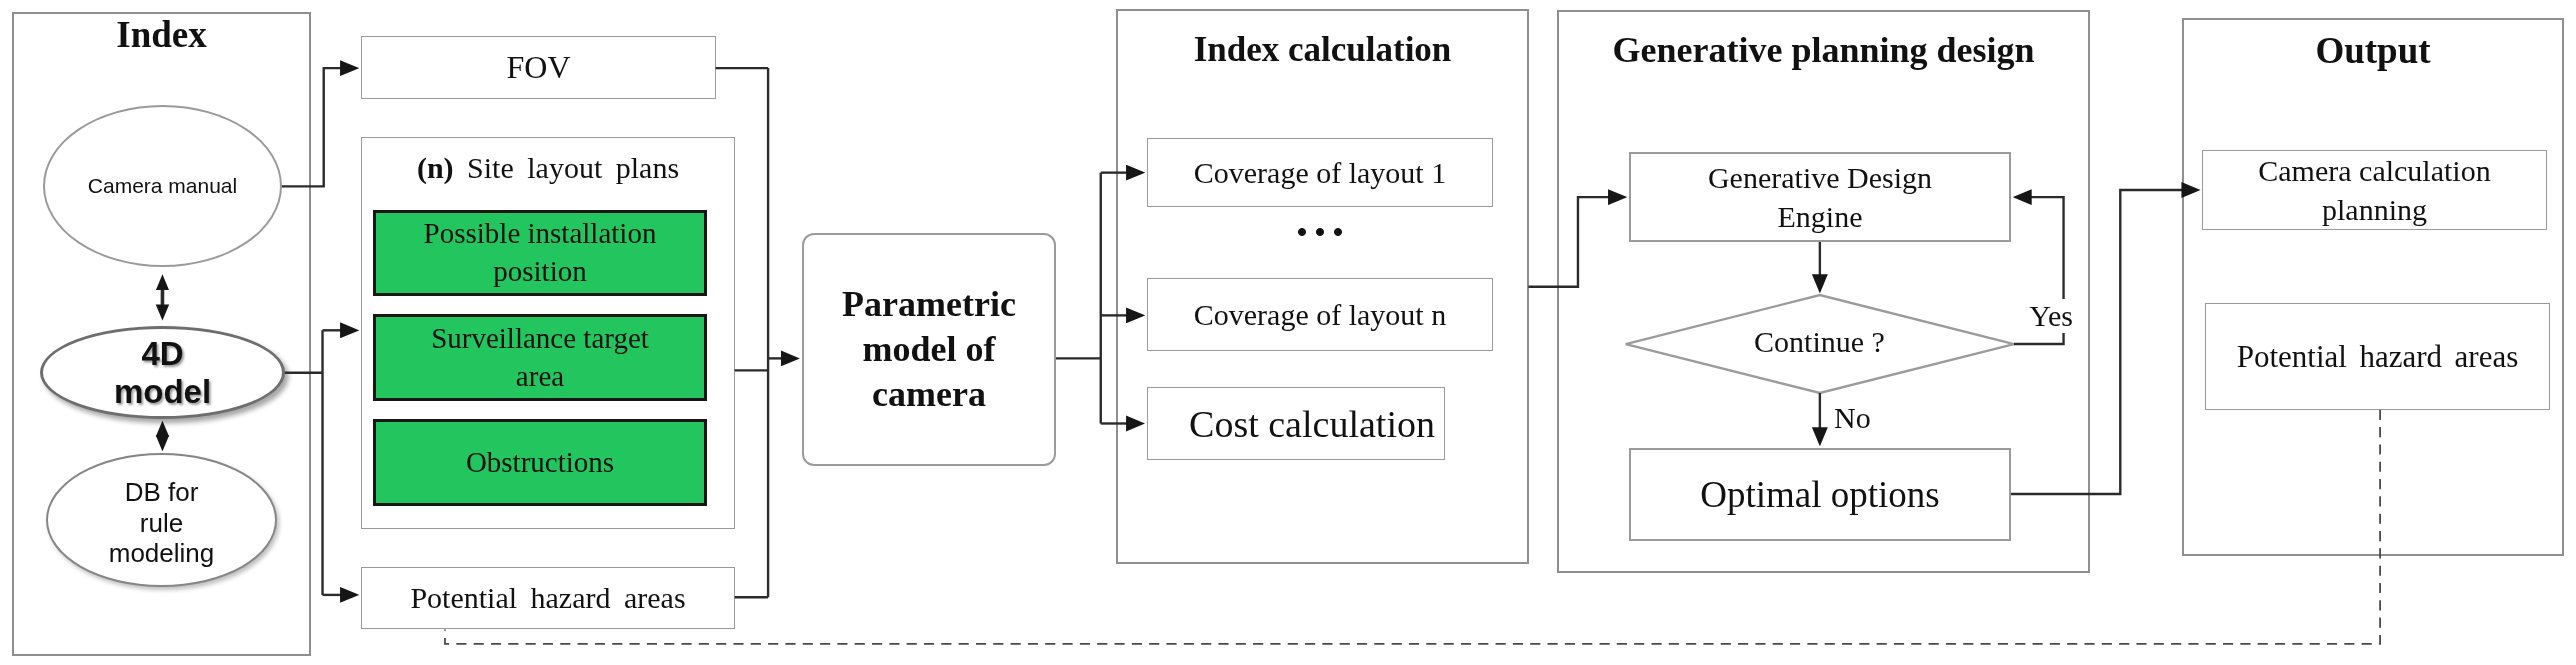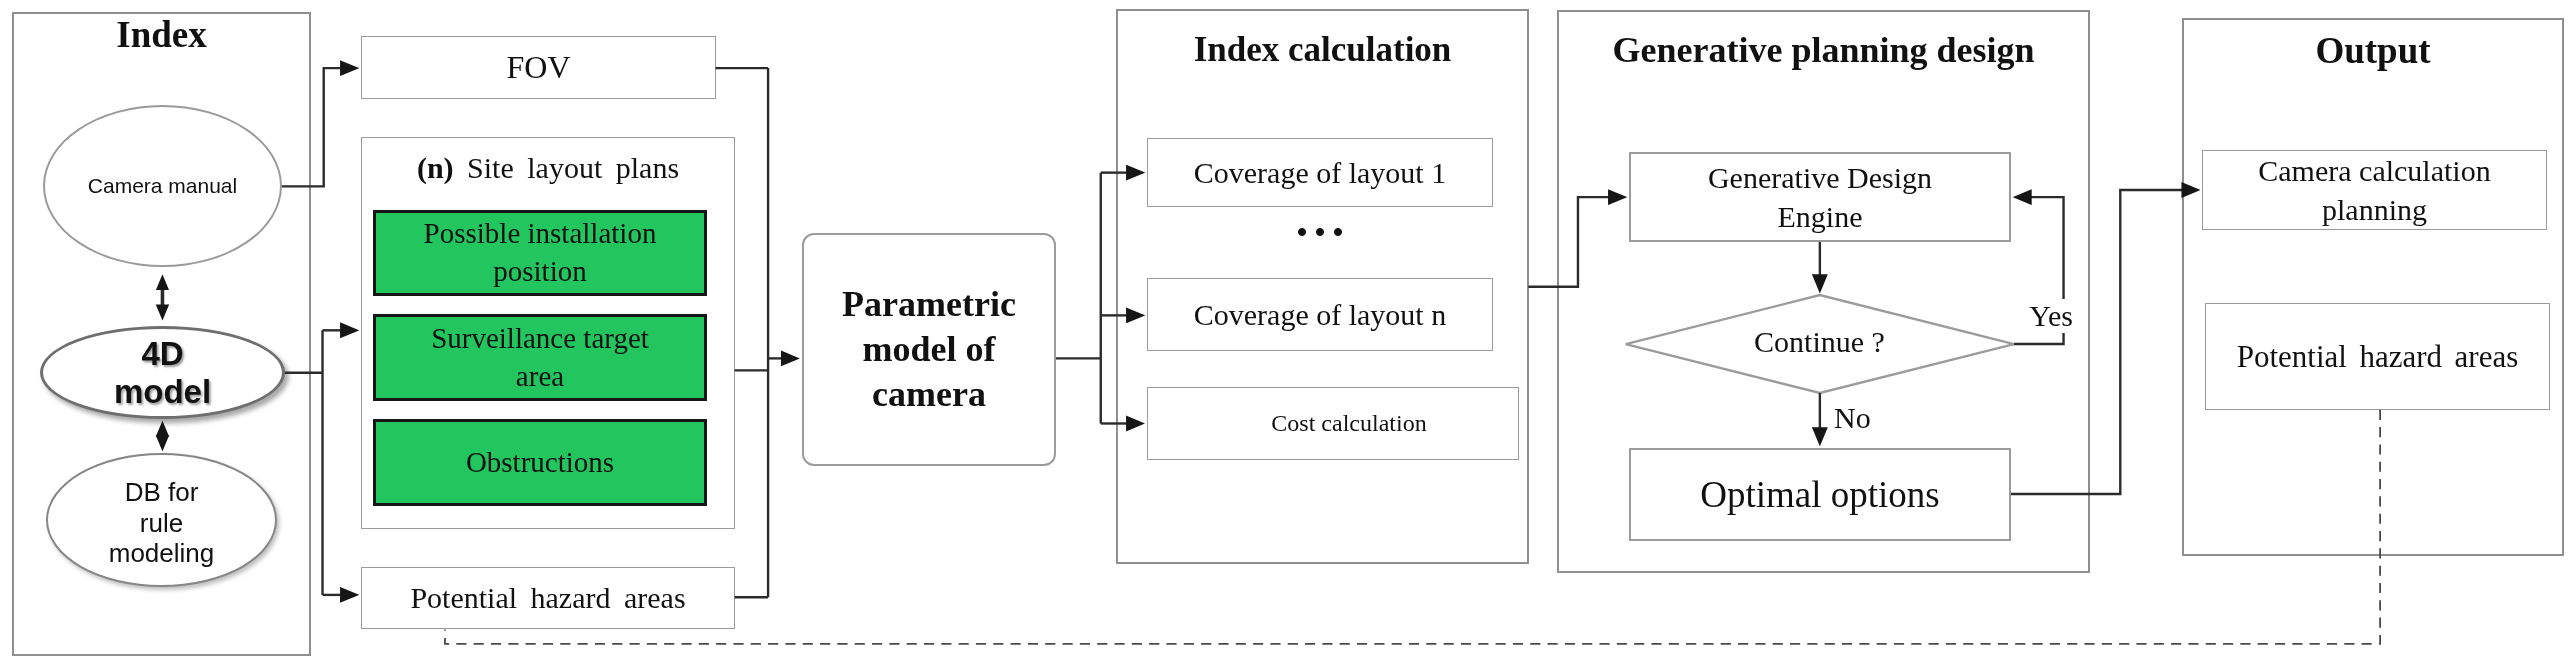--- a/index.html
+++ b/index.html
@@ -73,21 +73,21 @@
 
   <div class="gbox" style="left:1147px;top:138px;width:346px;height:69px;font-size:30px;">
     <span class="lbl">Coverage of layout 1</span>
   </div>
   <div class="abs center-text" style="left:1147px;top:214px;width:346px;height:36px;font-size:30px;font-weight:bold;">
     <span>• • •</span>
   </div>
   <div class="gbox" style="left:1147px;top:278px;width:346px;height:73px;font-size:30px;">
     <span class="lbl">Coverage of layout n</span>
   </div>
-  <div class="gbox" style="left:1147px;top:387px;width:372px;height:73px;font-size:24px;padding-left:32px;">
+  <div class="gbox" style="left:1147px;top:387px;width:298px;height:73px;font-size:38px;padding-left:32px;">
     <span class="lbl">Cost calculation</span>
   </div>
 
   <div class="panel" style="left:1557px;top:10.2px;width:533px;height:563px;"></div>
   <div class="ptitle" style="left:1557px;top:29px;width:533px;font-size:36px;">Generative planning design</div>
 
   <div class="gbox" style="left:1629px;top:152px;width:382px;height:90px;border:2.4px solid #9b9b9b;font-size:30px;line-height:1.3;">
     <span class="lbl" style="max-width:287px;">Generative Design Engine</span>
   </div>
 

